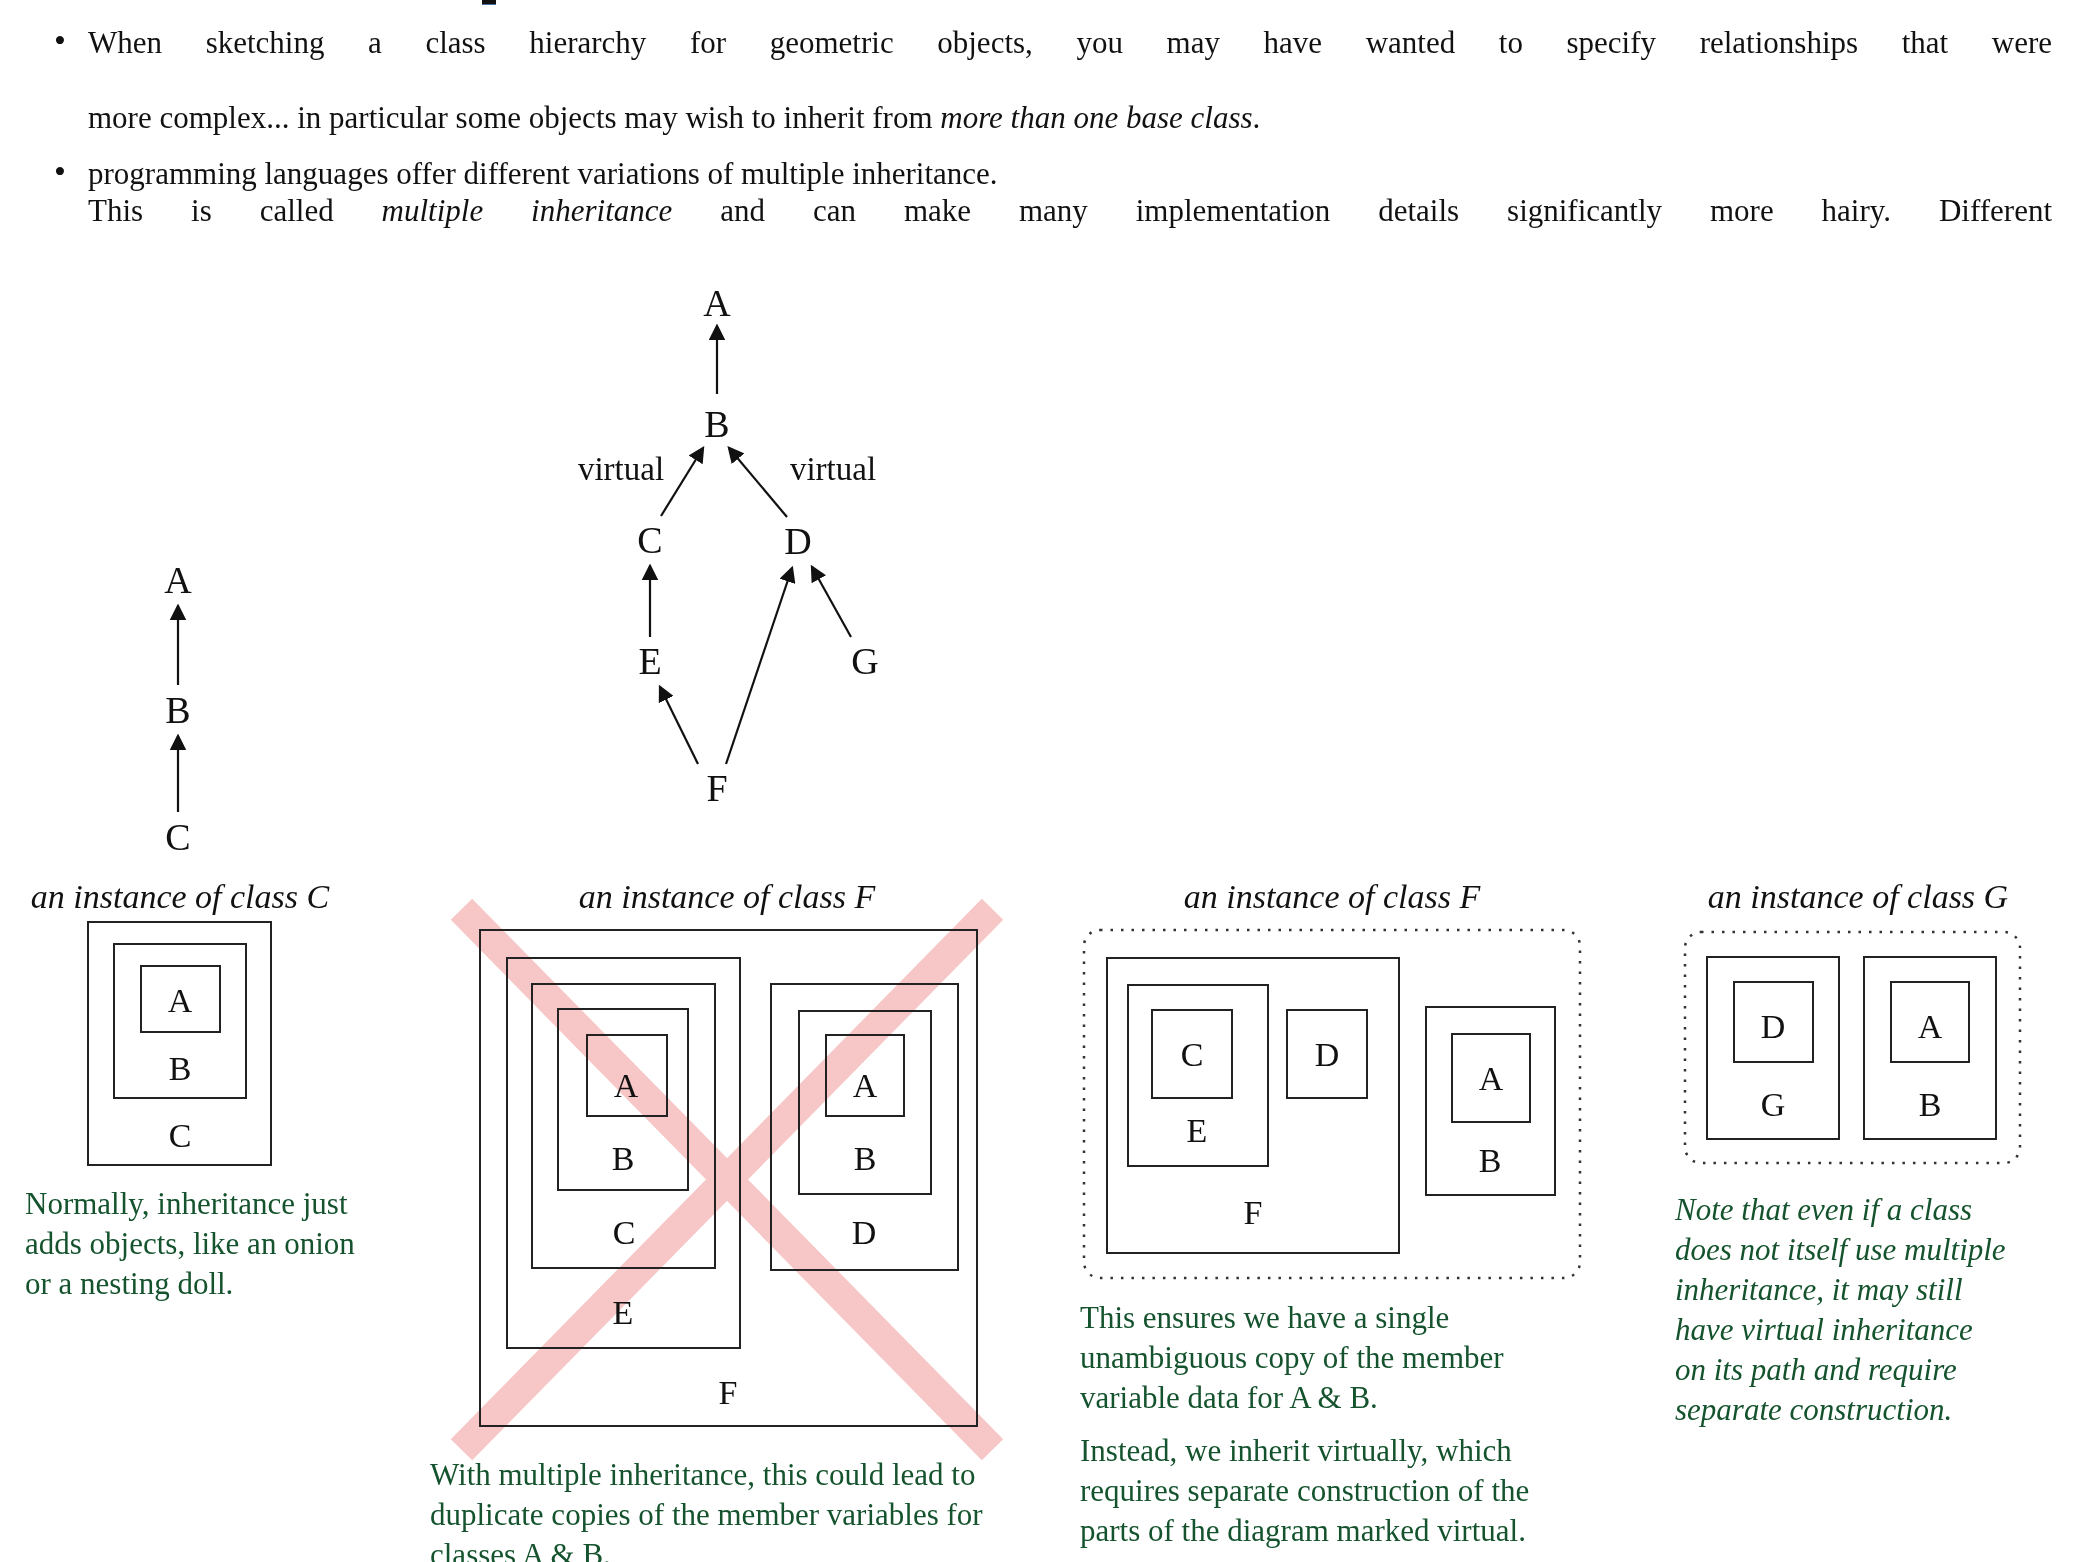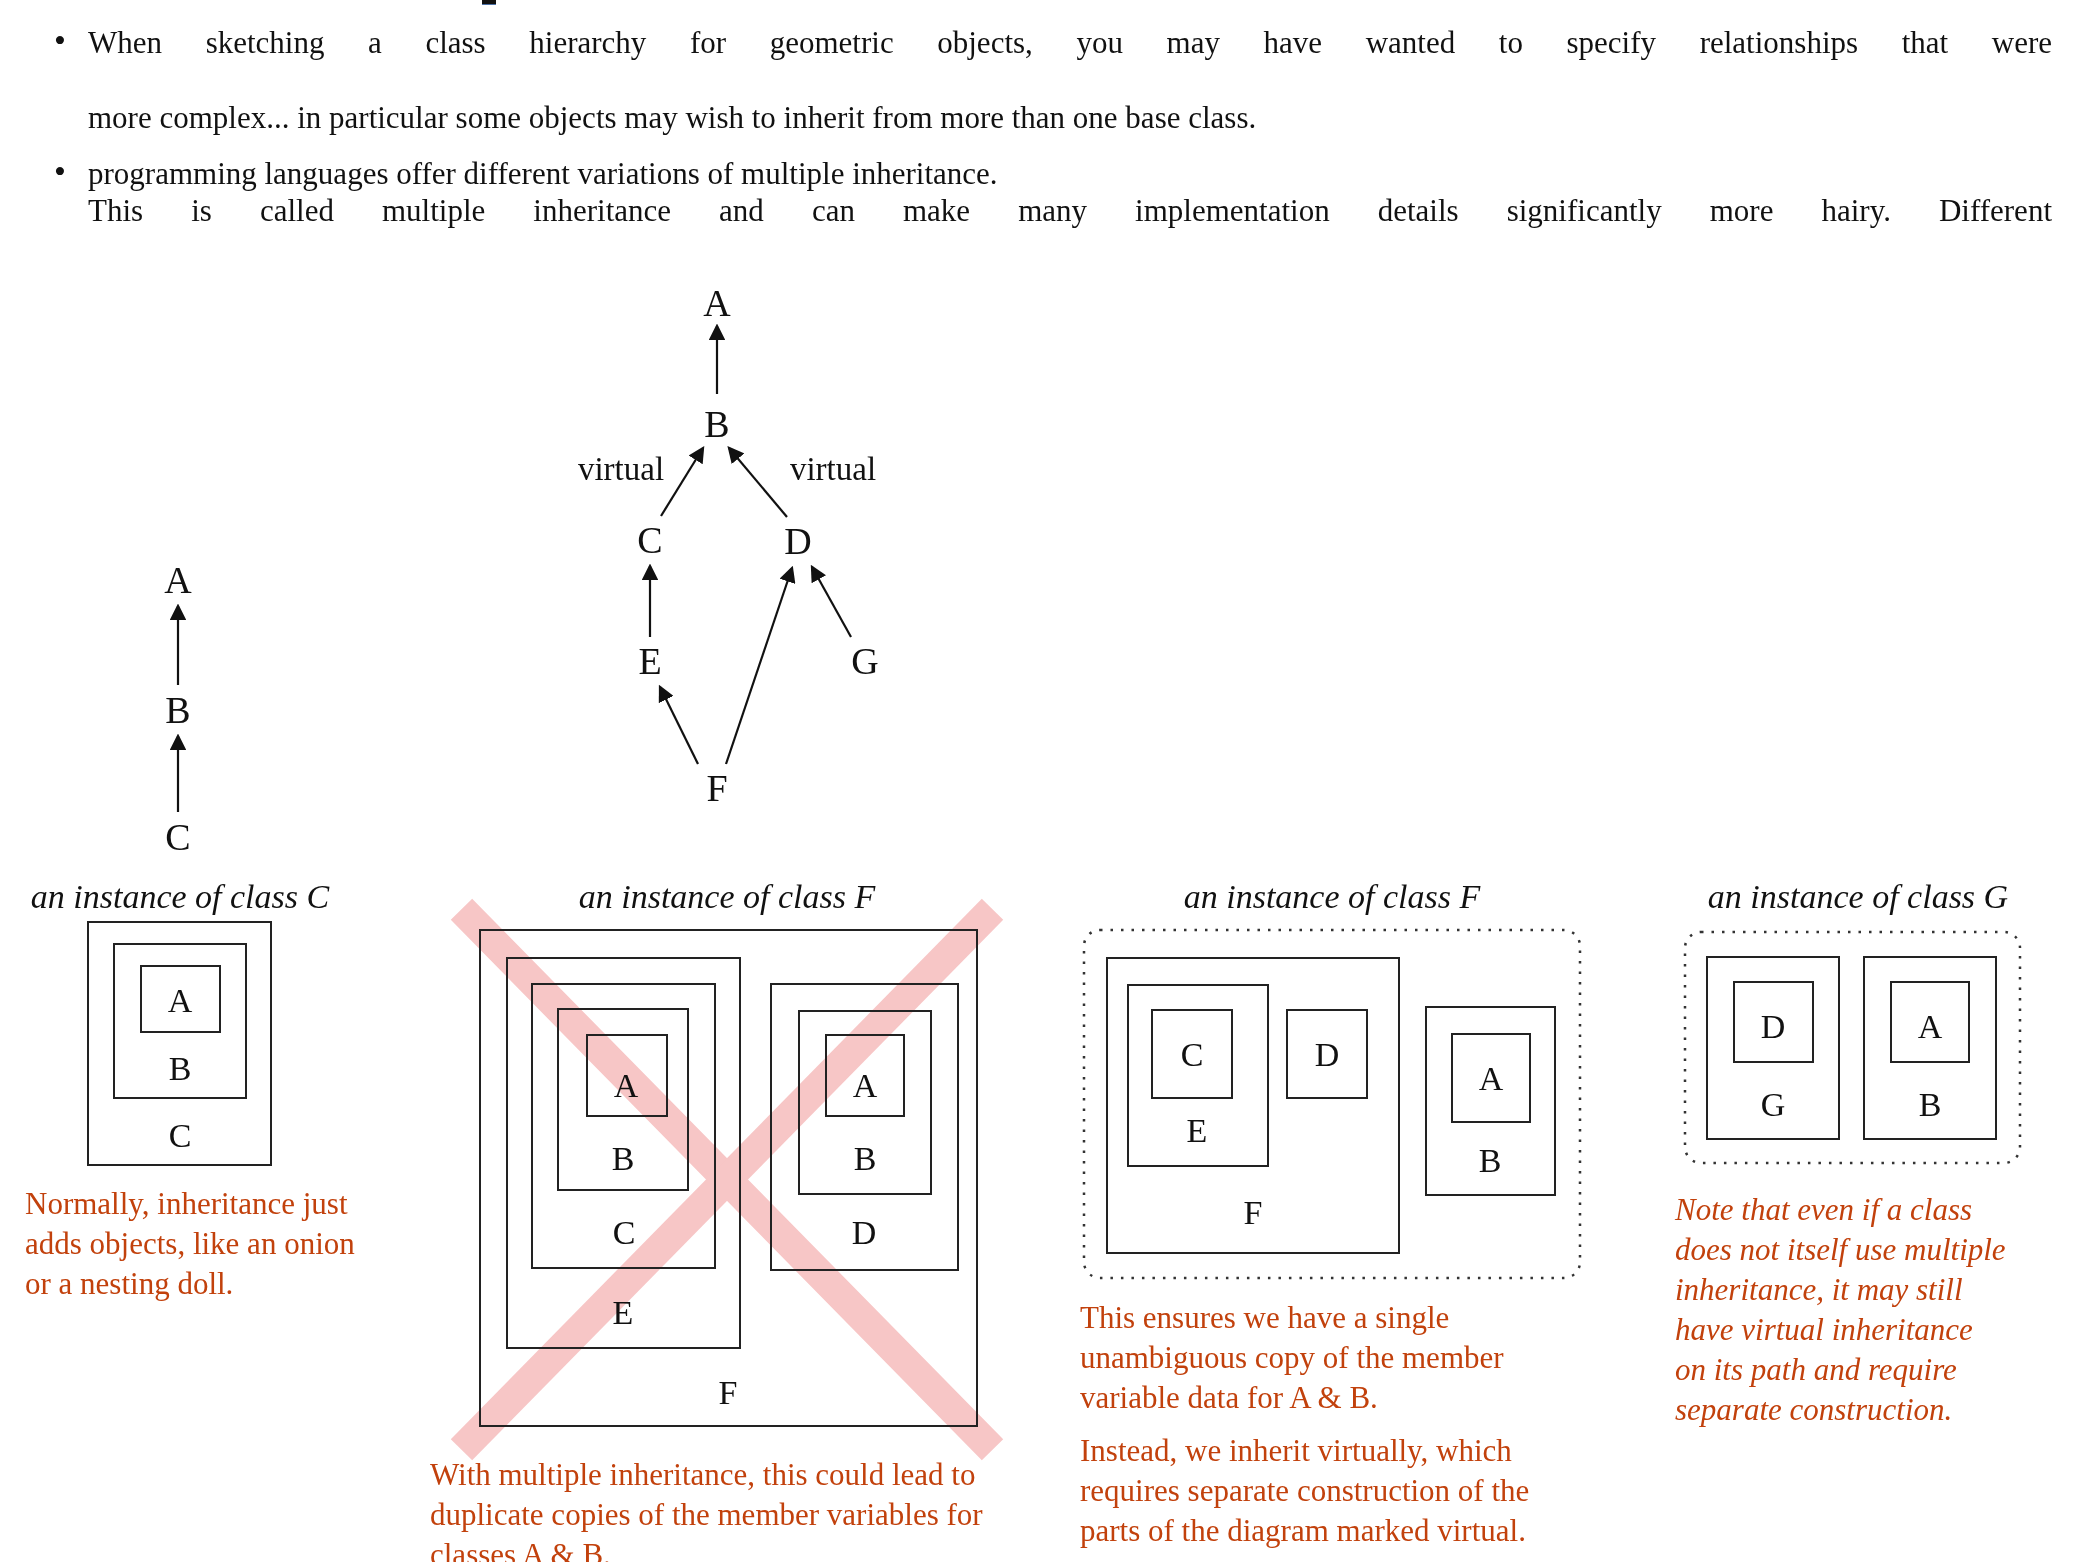--- a/index.html
+++ b/index.html
@@ -14,30 +14,30 @@
   }
   
   #bullets { position:absolute; left:88px; top:24px; width:1964px;
              font-size:31px; line-height:37.5px; }
   .bullet-row { position:relative; }
   .bullet-row + .bullet-row { margin-top:18px; }
   .bullet-dot { position:absolute; left:-34px; top:-2px; font-size:34px; }
   .bl { white-space:nowrap; }
   .bl.jl { text-align:justify; white-space:normal; }
   .bl.jl::after { content:""; display:inline-block; width:100%; height:0; }
-  .it { }
+  .it { font-style:italic; }
   
   #diagram-layer { position:absolute; left:0; top:0; }
   #diagram-layer text { font-family:"Liberation Serif", serif; fill:#111; }
   .hnode { font-size:38px; }
   .vlabel { font-size:33px; }
   .boxlabel { font-size:34px; }
   .dtitle { font-size:34px; font-style:italic; }
   
-  .caption { position:absolute; font-size:31px; line-height:40px; color:#c2410c; }
+  .caption { position:absolute; font-size:31px; line-height:40px; color:#14532d; }
   .caption .para { margin:0 0 13px 0; }
 </style>
 </head>
 <body>
 
 <div id="page">
   <div id="title-fragment"></div>
   <div id="bullets">
       <div class="bullet-row">
         <span class="bullet-dot">•</span>

